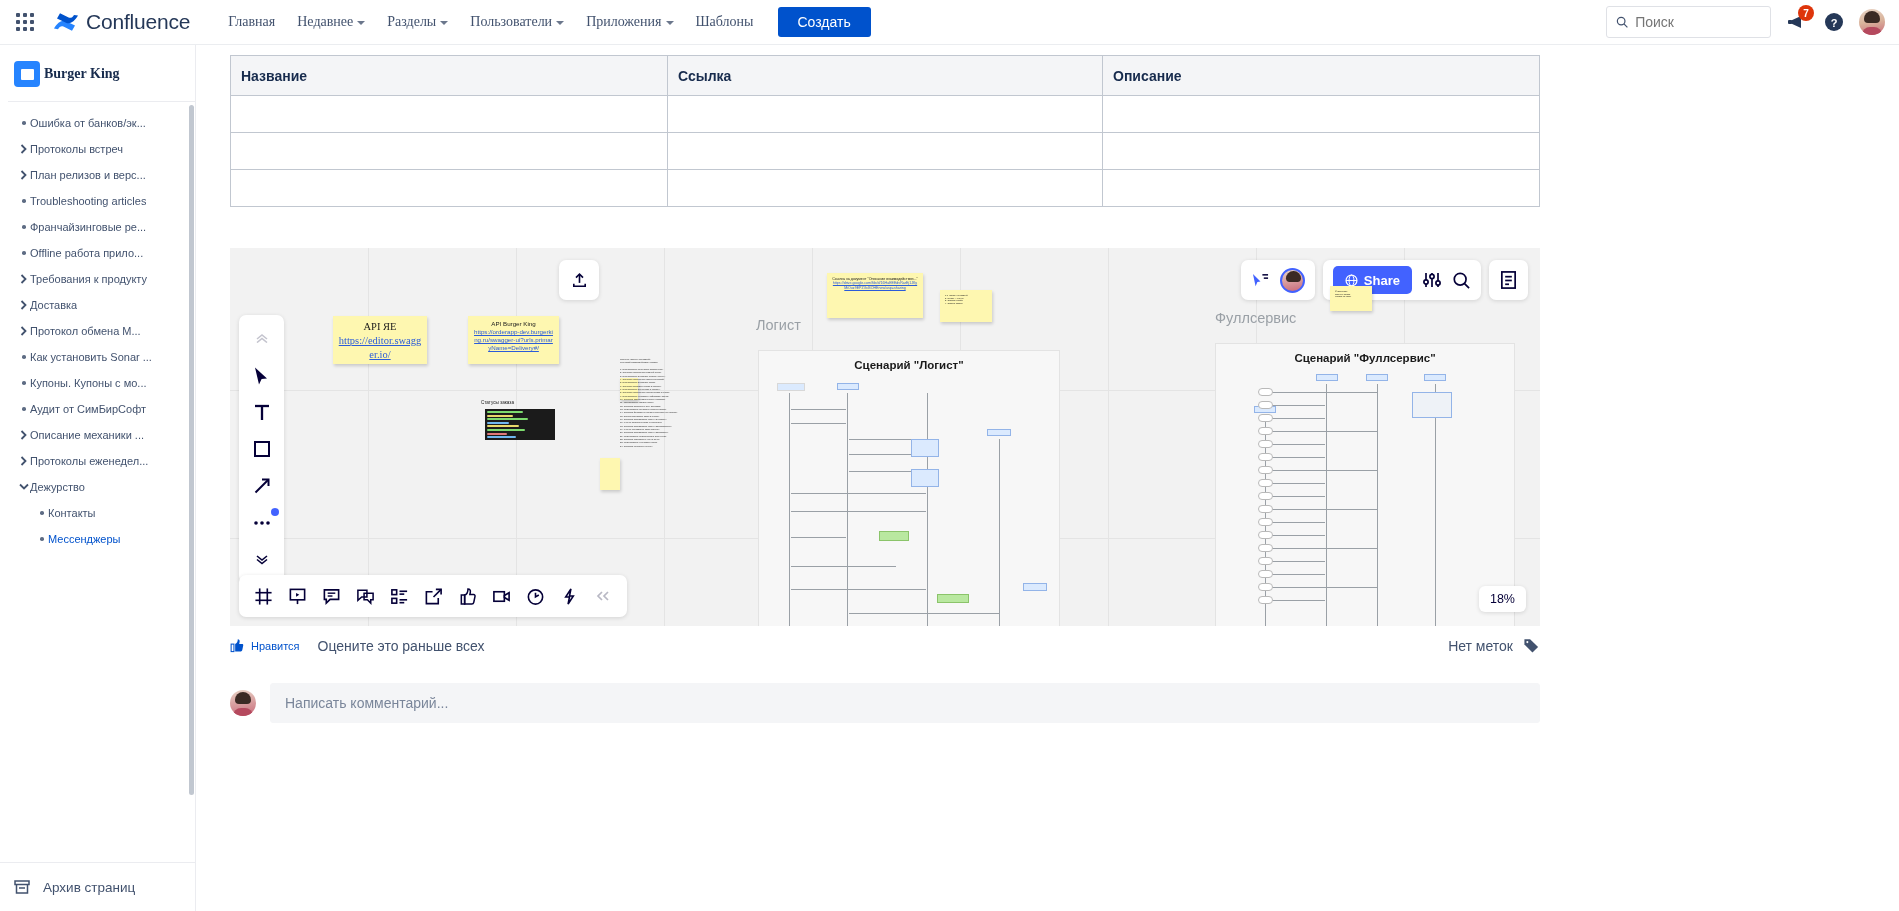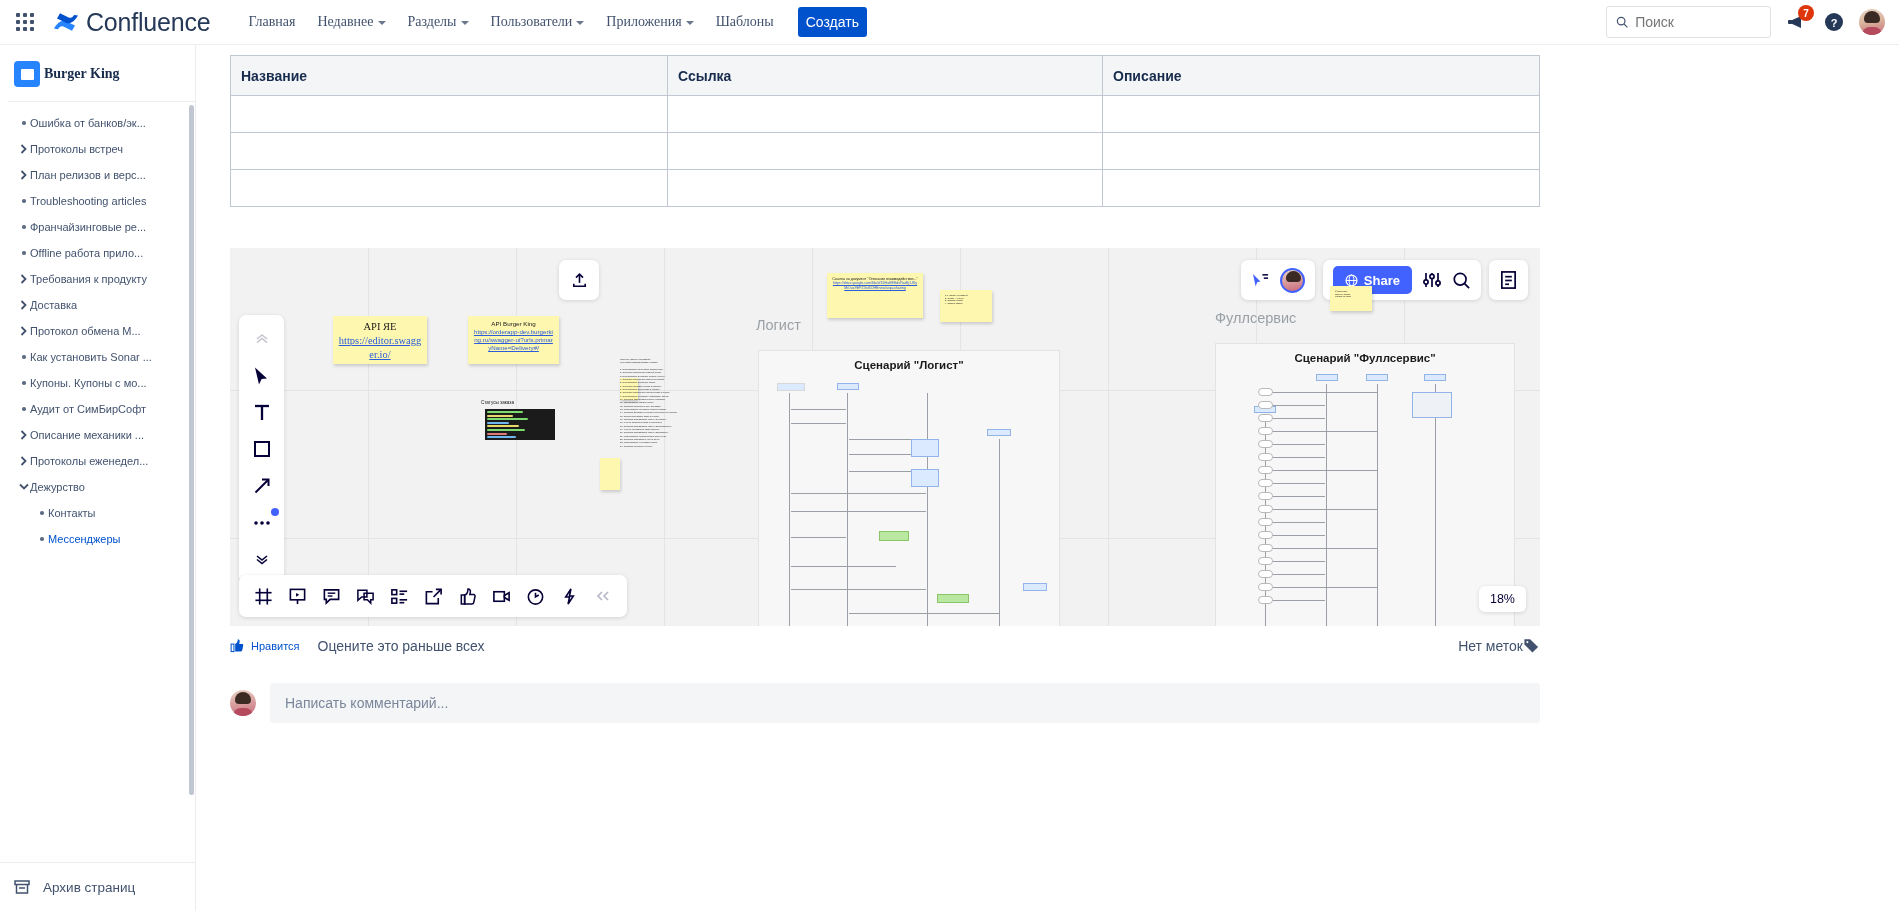--- a/index.html
+++ b/index.html
@@ -18,28 +18,28 @@
     border-bottom: 1px solid #ebedf0;
     z-index: 60;
   }
   .app-switcher { width: 24px; height: 24px; margin-left: 13px; display: grid;
     grid-template-columns: repeat(3,1fr); grid-template-rows: repeat(3,1fr);
     gap: 2.5px; padding: 3px; cursor: pointer; }
   .app-switcher i { background: #42526e; border-radius: 1px; display:block; }
   .brand { display: flex; align-items: center; margin-left: 16px; cursor: pointer; gap: 7px; }
   .brand-mark { width: 26px; height: 24px; position: relative; }
   .brand-mark svg { display:block; }
-  .brand-text { font-size: 25px; color: #253858; letter-spacing: -0.2px; font-weight: 400; }
+  .brand-text { font-size: 21px; color: #253858; letter-spacing: -0.2px; font-weight: 400; }
   .nav-items { display: flex; align-items: center; margin-left: 28px; gap: 2px; }
   .nav-item { display: flex; align-items: center; gap: 4px; padding: 6px 10px;
     border-radius: 3px; color: #42526e; font-size: 14px; cursor: pointer; white-space: nowrap; font-family: Liberation Serif, serif; }
   .caret { width: 0; height: 0; border-left: 4px solid transparent;
     border-right: 4px solid transparent; border-top: 4.5px solid #6b778c; margin-top:2px; }
   .create-btn { margin-left: 14px; background: #0052cc; color: #fff; font-size: 14px;
-    padding: 7px 8px; border: none; border-radius: 3px; cursor: pointer; font-family: inherit; }
+    padding: 7px 20px; border: none; border-radius: 3px; cursor: pointer; font-family: inherit; }
   .nav-right { margin-left: auto; display: flex; align-items: center; gap: 12px; padding-right: 14px; }
   .search-box { width: 165px; height: 32px; border: 1px solid #dfe1e6; border-radius: 3px;
     display: flex; align-items: center; padding: 0 9px; gap: 7px; background: #fff; cursor: text; }
   .search-box input { border: none; outline: none; font-size: 14px; color: #7a869a;
     font-family: inherit; width: 100%; background: transparent; }
   .icon-btn { width: 26px; height: 26px; display: flex; align-items: center;
     justify-content: center; cursor: pointer; position: relative; }
   .badge { position: absolute; top: -4px; right: -5px; background: #de350b; color: #fff;
     font-size: 10px; min-width: 16px; height: 16px; border-radius: 8px;
     display: flex; align-items: center; justify-content: center; font-weight: 600; padding: 0 3px; }
@@ -154,21 +154,21 @@
     text-align: left; overflow: hidden; }
   .codeimg { position: absolute; background: #1b1b1b; overflow: hidden; padding: 2px; }
   .codeimg i { display: block; height: 2px; margin-bottom: 1.6px; border-radius: 1px; }
   .img-cap { position: absolute; font-size: 4.6px; color: #1a1a1a; }
 
   
   .pfooter { position: absolute; left: 34px; top: 592px; width: 1310px;
     display: flex; align-items: center; }
   .like { display: flex; align-items: center; gap: 6px; color: #0052cc; cursor: pointer; font-size: 11px; }
   .rate-first { margin-left: 18px; color: #42526e; font-size: 14px; }
-  .labels { margin-left: auto; display: flex; align-items: center; 
+  .labels { margin-left: auto; display: flex; align-items: center; gap: 10px;
     color: #42526e; font-size: 14px; cursor: pointer; }
 
   .commentbar { position: absolute; left: 34px; top: 638px; width: 1310px;
     display: flex; align-items: center; gap: 14px; }
   .c-avatar { width: 26px; height: 26px; border-radius: 50%; overflow: hidden;
     background: linear-gradient(170deg,#e8d3c5,#c96a7a); position: relative; flex: 0 0 auto; }
   .c-avatar::before { content:''; position:absolute; left:5px; top:2px; width:16px; height:12px;
     background:#3b2a24; border-radius:8px 8px 4px 4px; }
   .c-avatar::after { content:''; position:absolute; left:3px; bottom:0; width:20px; height:8px;
     background:#b5495e; border-radius:10px 10px 0 0; }

